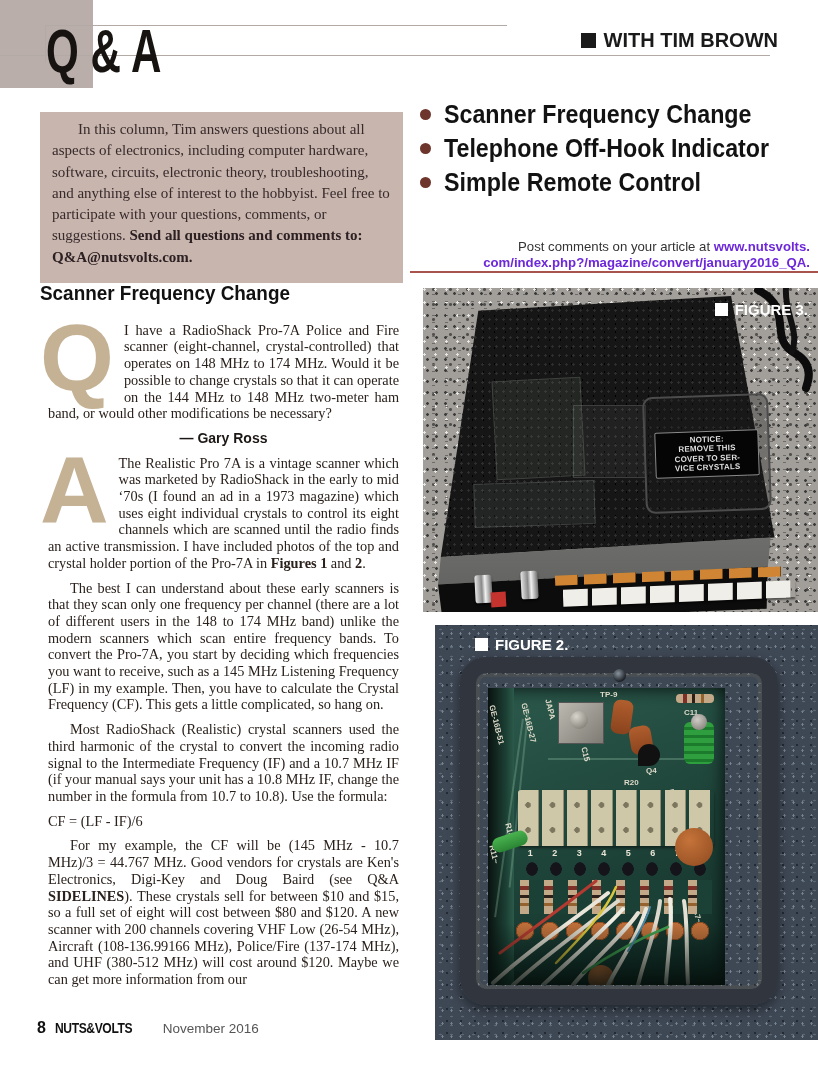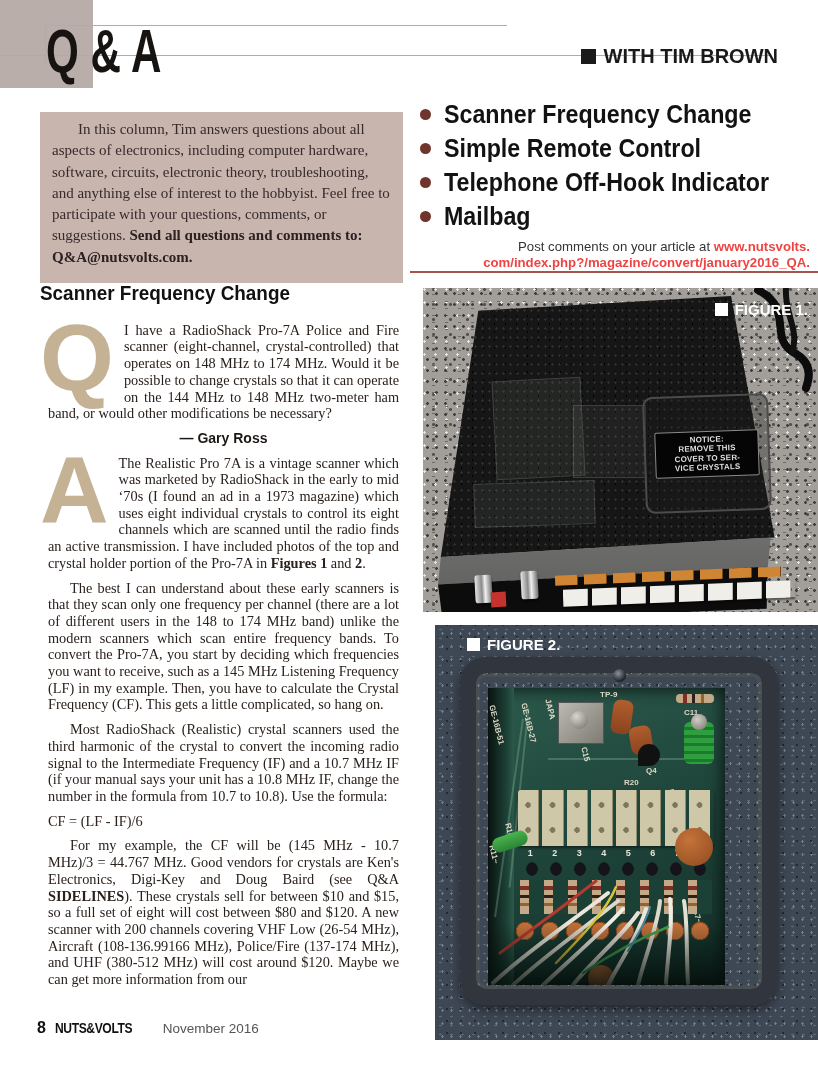--- a/index.html
+++ b/index.html
@@ -8,39 +8,39 @@
 
   
   .mast-box{position:absolute;left:0;top:0;width:93px;height:88px;background:#b9aeaa;}
   .rule-a{position:absolute;left:45px;top:25px;width:462px;height:1px;background:#b3aaa6;}
   .rule-vert{position:absolute;left:45px;top:25px;width:1px;height:37px;background:#b3aaa6;}
   .rule-b{position:absolute;left:0;top:55px;width:770px;height:1px;background:#b3aaa6;}
   .qa-title{position:absolute;left:46px;top:18px;font-family:"Liberation Sans",sans-serif;
             font-weight:bold;font-size:62px;line-height:66px;color:#161311;
             transform:scaleX(.68);transform-origin:left top;white-space:nowrap;}
   .byline{position:absolute;right:40px;top:29px;display:flex;align-items:center;gap:8px;
-          font-family:"Liberation Sans",sans-serif;font-weight:bold;font-size:20px;color:#1a1a1a;margin-top:16px;}
+          font-family:"Liberation Sans",sans-serif;font-weight:bold;font-size:20px;color:#1a1a1a;}
   .byline .sq{width:15px;height:15px;background:#1a1a1a;}
 
   
   .intro{position:absolute;left:40px;top:97px;width:363px;height:171px;background:#c8b5ae;
          box-sizing:border-box;padding:7px 12px 0 12px;font-size:15px;line-height:21.3px;
          color:#362a2b;text-indent:26px;}
   .intro b{color:#2c2022;}
 
   
   .topics{position:absolute;left:420px;top:97px;}
   .topic{display:flex;align-items:center;gap:13px;height:34px;}
   .topic .dot{width:11px;height:11px;border-radius:50%;background:#6d352b;flex:none;}
   .topic .tl{font-family:"Liberation Sans",sans-serif;font-weight:bold;font-size:25px;
              color:#121212;display:inline-block;transform:scaleX(.93);transform-origin:left;
              white-space:nowrap;}
   .post{position:absolute;right:8px;top:239px;width:430px;text-align:right;
         font-family:"Liberation Sans",sans-serif;font-size:13.2px;line-height:15.6px;color:#333;}
-  .post b{color:#ef4444;}
+  .post b{color:#6d28d9;}
   .rule-red{position:absolute;left:410px;top:271px;width:408px;height:2px;background:#a8544a;}
 
   
   .col{position:absolute;left:40px;top:285px;width:367px;font-size:14.3px;line-height:16.7px;
        text-align:justify;}
   .heading{font-family:"Liberation Sans",sans-serif;font-weight:bold;font-size:21px;color:#111;
            display:inline-block;transform:scaleX(.9);transform-origin:left;white-space:nowrap;
            margin:0 0 12px 0;}
   .dropcap{float:left;font-family:"Liberation Sans",sans-serif;font-weight:bold;font-size:95px;
            line-height:60px;height:63px;padding-top:3px;margin:2px 10px 0 0;color:#c5b295;}
@@ -183,29 +183,25 @@
 
   <p class="intro"><span>In this column, Tim answers questions about all aspects of electronics, including computer hardware, software, circuits, electronic theory, troubleshooting, and anything else of interest to the hobbyist. Feel free to participate with your questions, comments, or suggestions. </span><b>Send all questions and comments to: Q&amp;A@nutsvolts.com.</b></p>
 
   <div class="topics">
     <div class="topic">
       <span class="dot"></span>
       <span class="tl">Scanner Frequency Change</span>
     </div>
     <div class="topic">
       <span class="dot"></span>
-      <span class="tl">Simple Remote Control</span>
+      <span class="tl">Telephone Off-Hook Indicator</span>
     </div>
     <div class="topic">
       <span class="dot"></span>
-      <span class="tl">Telephone Off-Hook Indicator</span>
-    </div>
-    <div class="topic">
-      <span class="dot"></span>
-      <span class="tl">Mailbag</span>
+      <span class="tl">Simple Remote Control</span>
     </div>
   </div>
 
   <div class="post">
     <span>Post comments on your article at </span><b>www.nutsvolts.</b><br>
     <b>com/index.php?/magazine/convert/january2016_QA.</b>
   </div>
   <div class="rule-red"></div>
 
   <div class="col">
@@ -247,21 +243,21 @@
         <span style="display:block">COVER TO SER-</span>
         <span style="display:block">VICE CRYSTALS</span>
       </div>
     </div>
     <svg class="cord" width="130" height="120" viewBox="0 0 130 120">
       <path d="M70,2 C108,22 78,50 108,66 C120,73 124,84 118,100" stroke="#0c0c0c" stroke-width="8" fill="none" stroke-linecap="round"></path>
       <path d="M98,0 C96,26 112,42 104,64" stroke="#111" stroke-width="6" fill="none" stroke-linecap="round"></path>
     </svg>
     <div class="figlabel" style="right:10px;top:13px;">
       <span class="wsq"></span>
-      <span>FIGURE 1.</span>
+      <span>FIGURE 3.</span>
     </div>
   </div>
 
   <div class="fig2">
     <div class="rim"></div>
     <div class="screw"></div>
     <div class="opening">
       <div class="board-edge"></div>
       <div class="trace" style="left:20px;top:30px;width:2px;height:200px;transform:rotate(8deg);"></div>
       <div class="trace" style="left:30px;top:20px;width:2px;height:180px;transform:rotate(6deg);"></div>
@@ -318,21 +314,21 @@
         <path d="M150,160 C158,128 170,100 172,76" stroke="#dcd8cc" stroke-width="4" fill="none" stroke-linecap="round"></path>
         <path d="M178,158 C180,128 185,100 182,74" stroke="#efece2" stroke-width="4" fill="none" stroke-linecap="round"></path>
         <path d="M200,158 C198,128 200,100 196,76" stroke="#e4e0d4" stroke-width="4" fill="none" stroke-linecap="round"></path>
         <path d="M12,128 C50,100 85,74 108,56" stroke="#b23a30" stroke-width="3" fill="none" stroke-linecap="round"></path>
         <path d="M68,138 C95,110 118,86 128,62" stroke="#d9c53b" stroke-width="2.5" fill="none" stroke-linecap="round"></path>
         <path d="M95,148 C130,124 160,110 180,102" stroke="#3f9e4f" stroke-width="2.5" fill="none" stroke-linecap="round"></path>
         <path d="M140,126 C150,110 158,96 162,82" stroke="#4a88a6" stroke-width="2" fill="none" stroke-linecap="round"></path>
       </svg>
       <div class="darkfade"></div>
     </div>
-    <div class="figlabel" style="left:4px;top:11px;padding-left:28px;">
+    <div class="figlabel" style="left:12px;top:11px;padding-left:28px;">
       <span class="wsq"></span>
       <span>FIGURE 2.</span>
     </div>
   </div>
 
   <div class="footer">
     <span class="pgnum">8</span>
     <span class="maglogo">NUTS&amp;VOLTS</span>
     <span class="issue">November 2016</span>
   </div>

